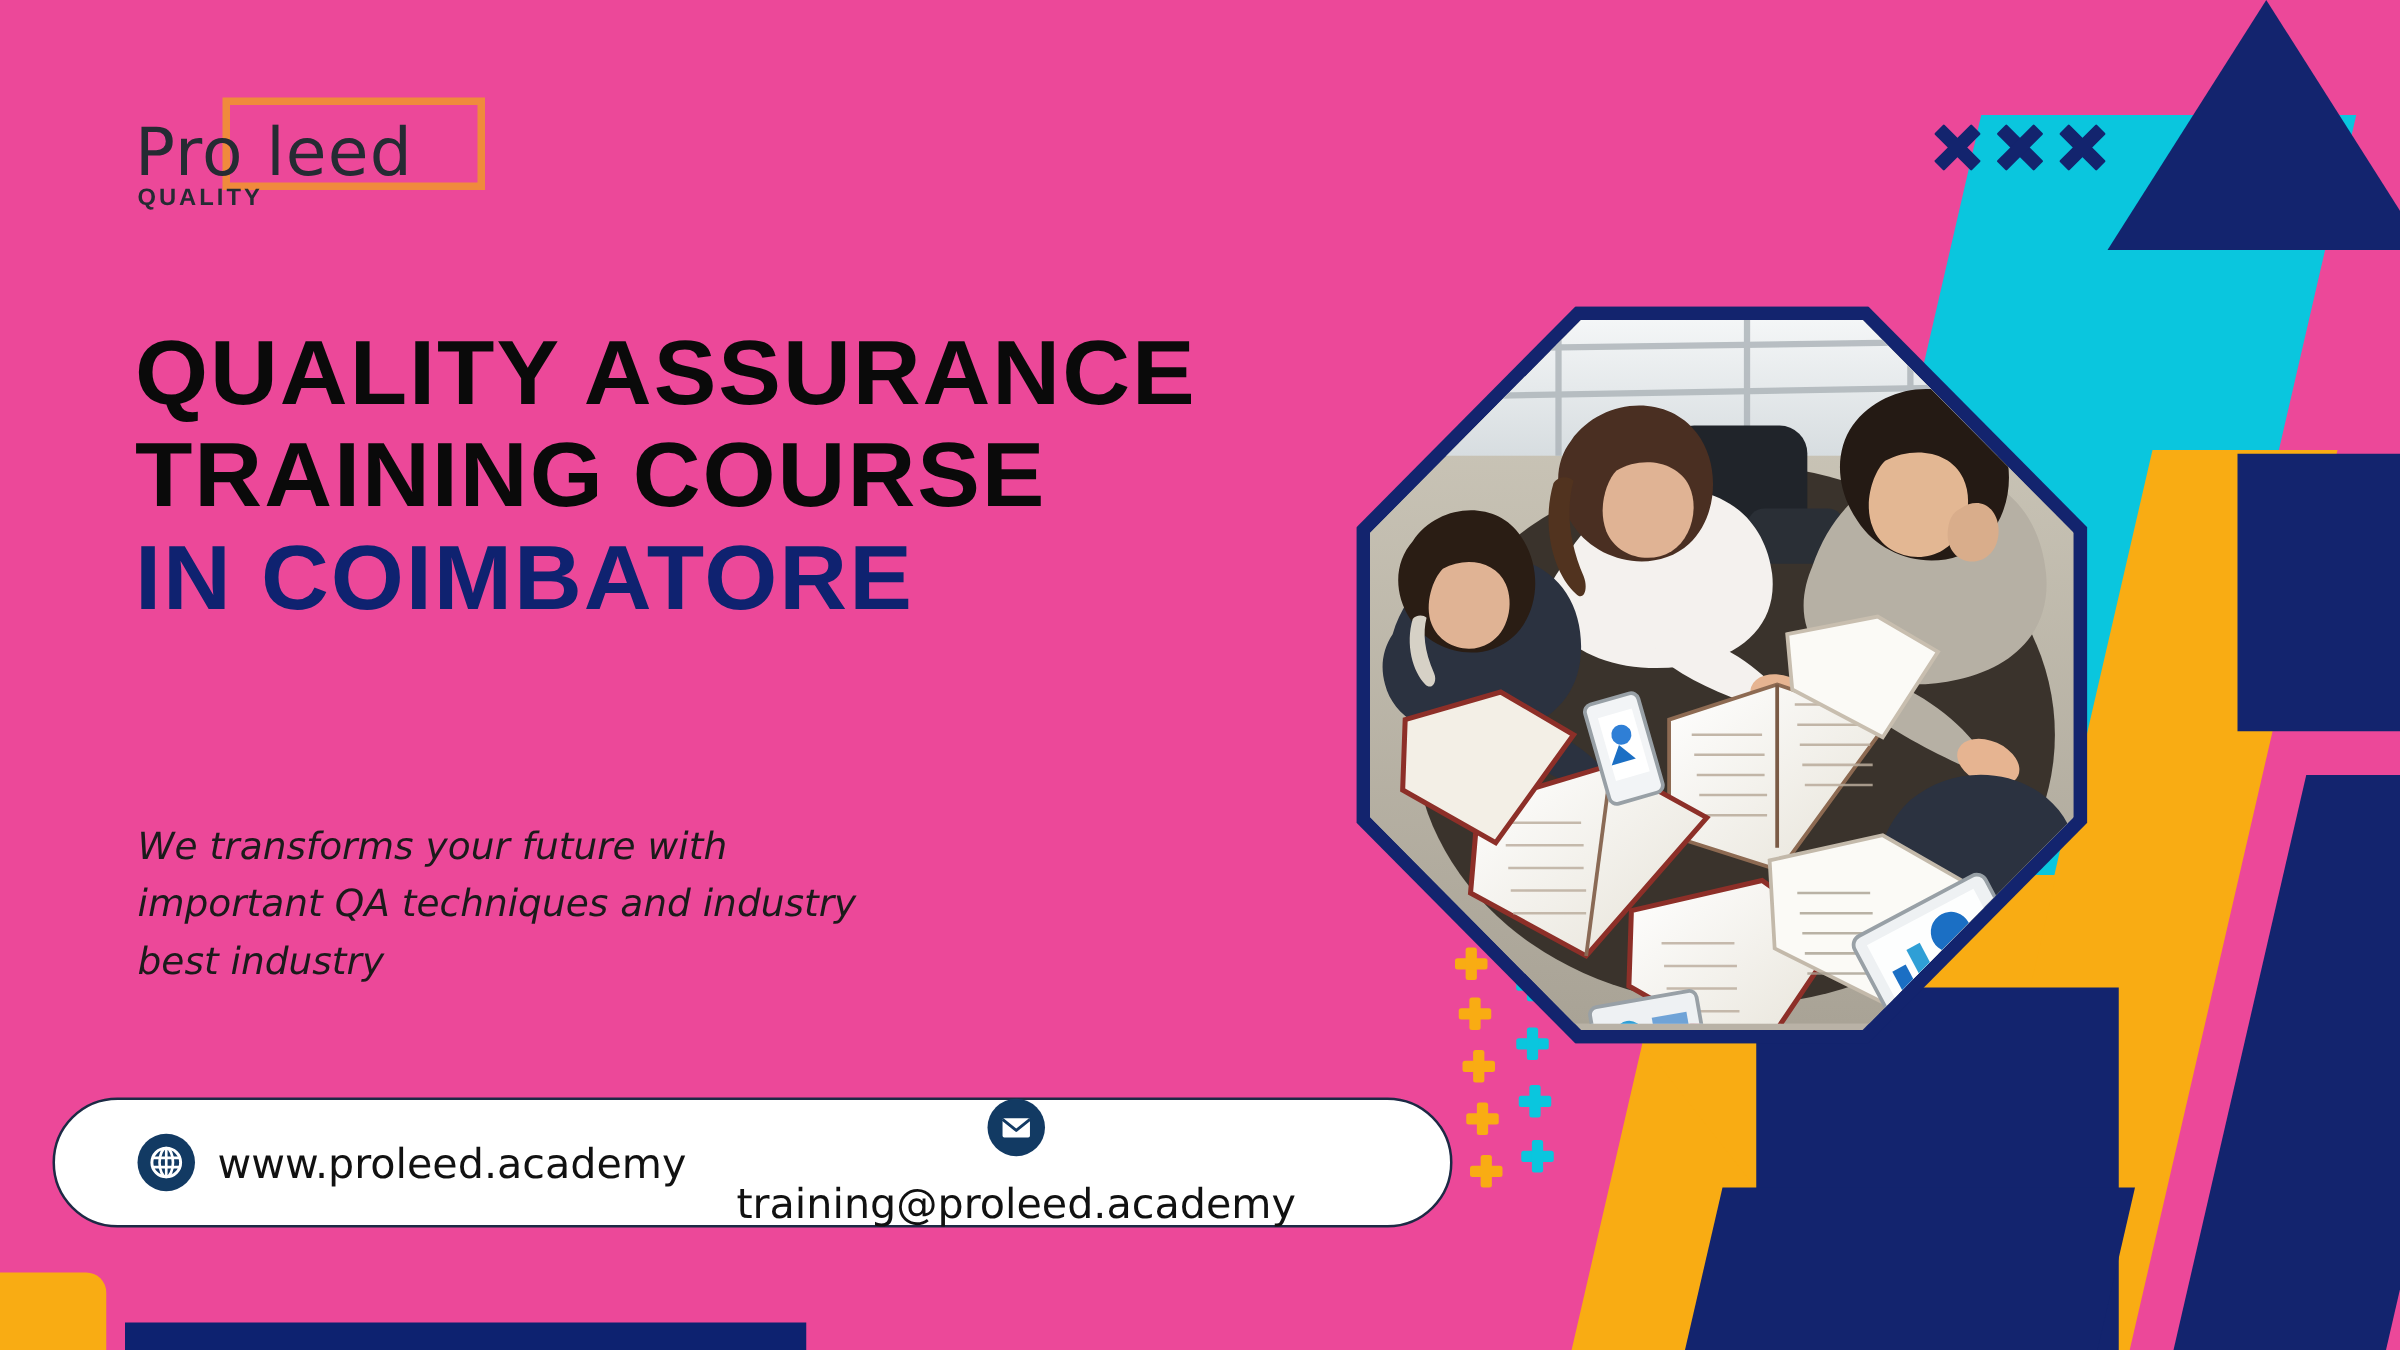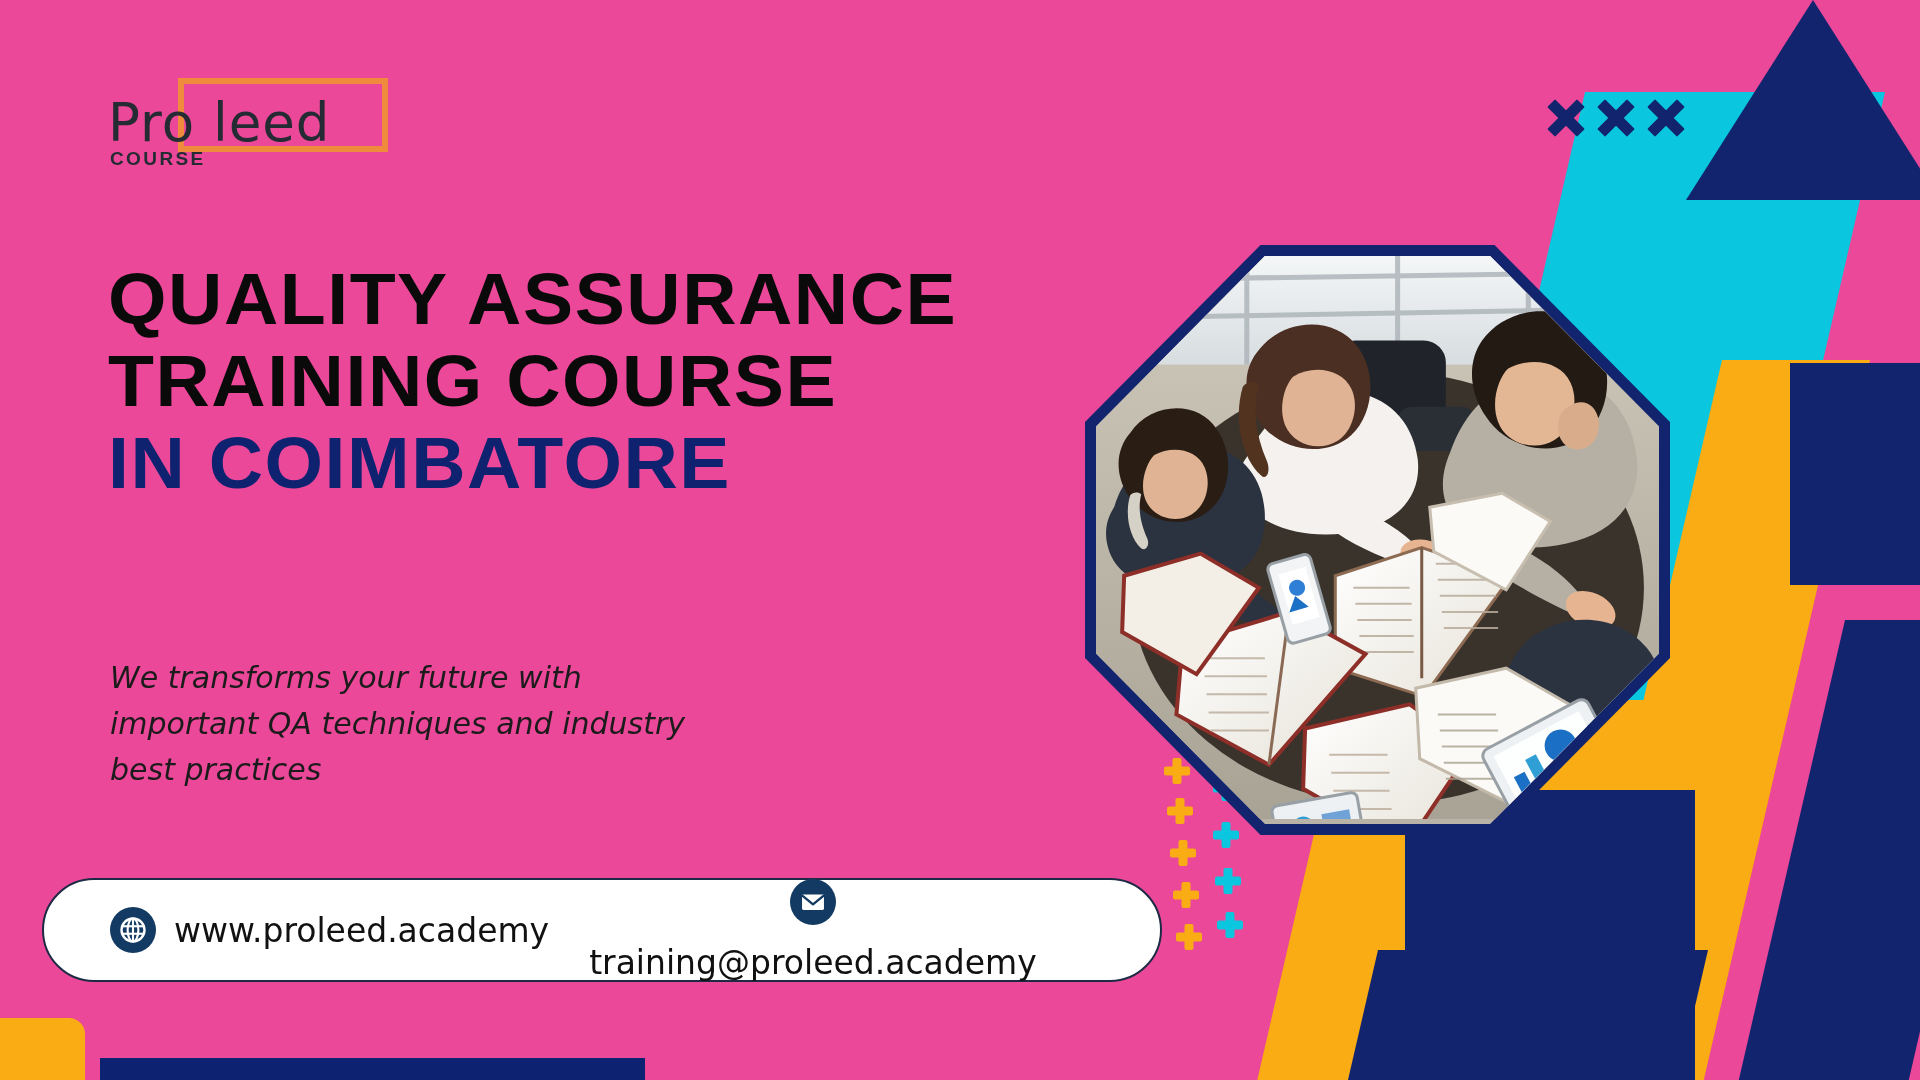--- a/index.html
+++ b/index.html
@@ -248,33 +248,33 @@
             <rect x="226" y="556" width="28" height="20" fill="#1b6fc4" opacity=".6"></rect>
           </g>
         </g>
       </svg>
     </div>
   </div>
 
   <div class="logo">
     <div class="logo-box"></div>
     <div class="logo-word">Pro leed</div>
-    <div class="logo-sub">COURSE</div>
+    <div class="logo-sub">QUALITY</div>
   </div>
 
   <div class="headline">
     <p class="hl">QUALITY ASSURANCE</p>
     <p class="hl">TRAINING COURSE</p>
     <p class="hl navy">IN COIMBATORE</p>
   </div>
 
   <div class="para">
     <div>We transforms your future with</div>
     <div>important QA techniques and industry</div>
-    <div>best practices</div>
+    <div>best industry</div>
   </div>
 
   <div class="pill">
     <div class="citem first">
       <span class="cic">
         <svg width="30" height="30" viewBox="0 0 24 24">
           <circle cx="12" cy="12" r="9.2" fill="none" stroke="#ffffff" stroke-width="1.9"></circle>
           <ellipse cx="12" cy="12" rx="4.3" ry="9.2" fill="none" stroke="#ffffff" stroke-width="1.7"></ellipse>
           <line x1="2.8" y1="9" x2="21.2" y2="9" stroke="#ffffff" stroke-width="1.7"></line>
           <line x1="2.8" y1="15" x2="21.2" y2="15" stroke="#ffffff" stroke-width="1.7"></line>

